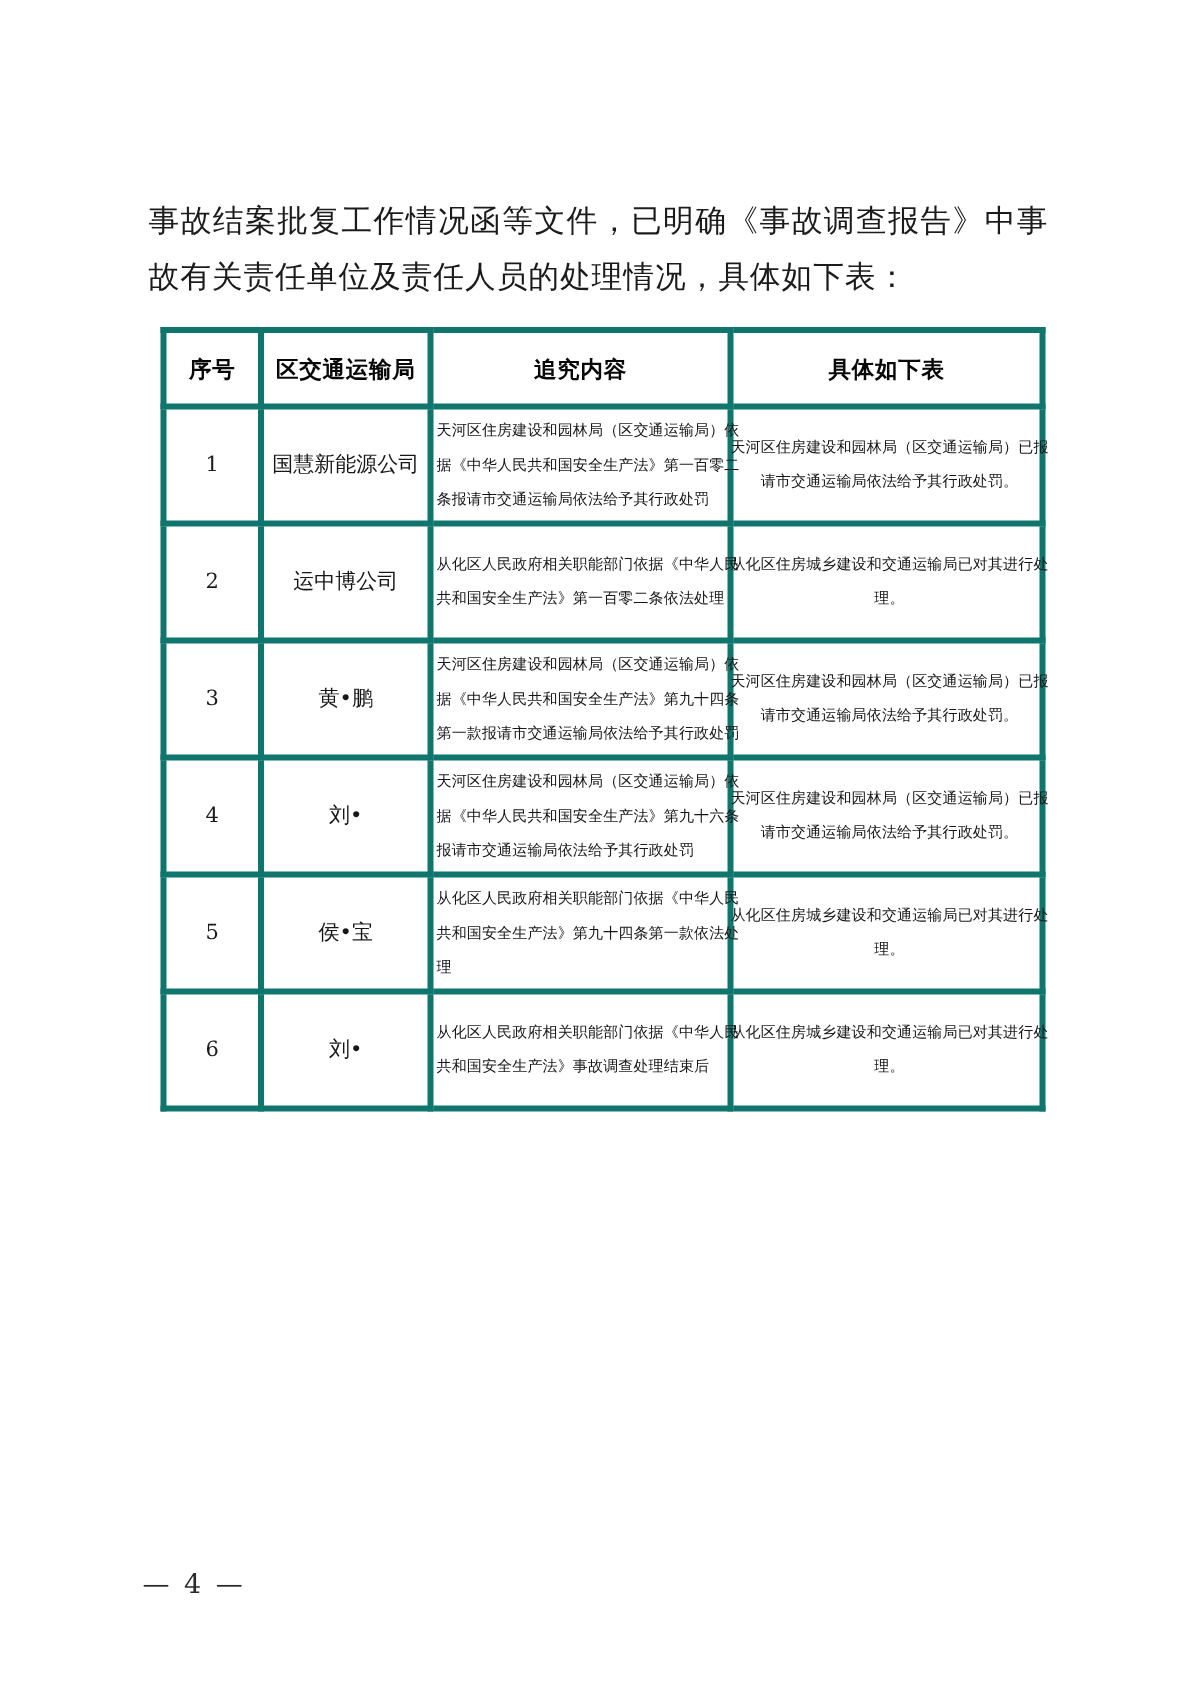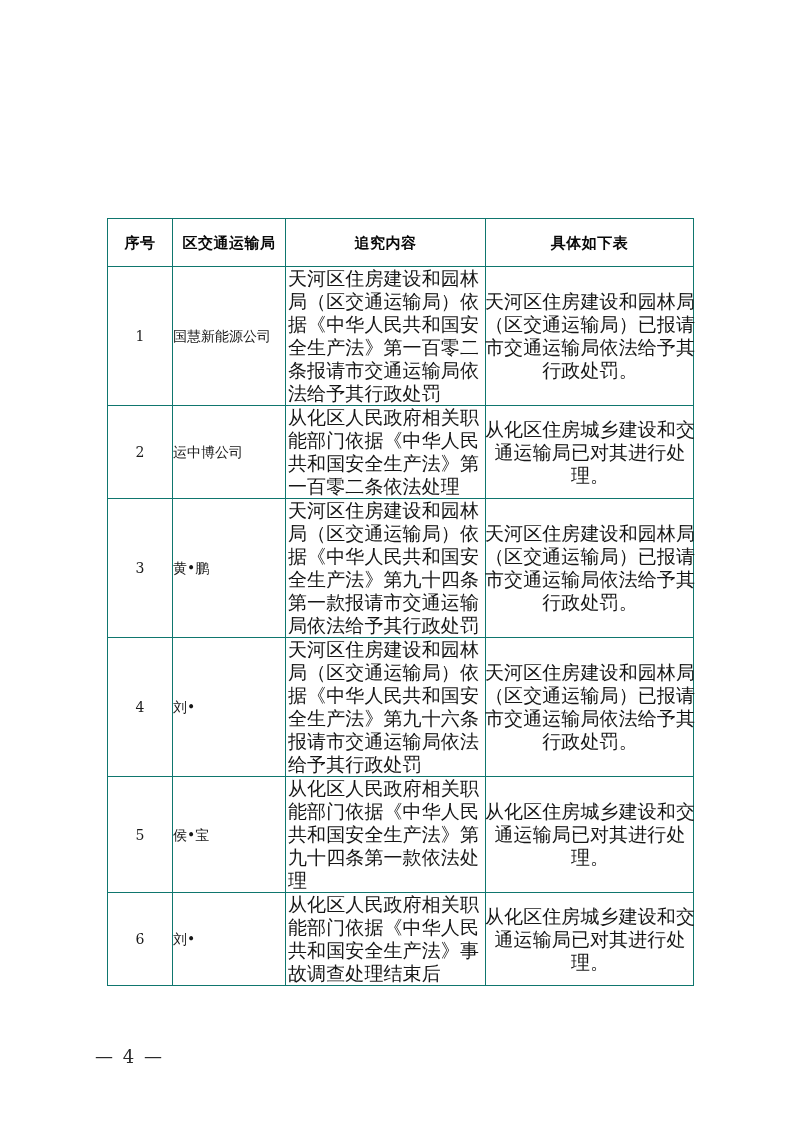--- a/index.html
+++ b/index.html
@@ -81,21 +81,21 @@
     top: 218px;
     width: 586px;
   }
   table.penalty-table {
     border-collapse: collapse;
     width: 586px;
     table-layout: fixed;
   }
   table.penalty-table th,
   table.penalty-table td {
-    border: 1px solid #0f766e;
+    border: 4px solid #0f766e;
     padding: 0;
     vertical-align: middle;
     font-family: "DejaVu Serif", "Liberation Serif", serif;
   }
 
   
   col.c-index { width: 65px; }
   col.c-unit  { width: 113px; }
   col.c-content { width: 200px; }
   col.c-impl  { width: 208px; }
@@ -110,29 +110,29 @@
     color: #080808;
   }
 
   td.idx {
     text-align: center;
     font-size: 14px;
     font-family: "DejaVu Serif", "Liberation Serif", serif;
     color: #1a1a1a;
   }
   td.unit {
-    text-align: left;
+    text-align: center;
     font-size: 14px;
     line-height: 22px;
     padding: 0 3px;
     color: #161616;
   }
   
   td.content, td.impl {
-    font-size: 19px;
+    font-size: 10px;
     line-height: 23px;
     color: #161616;
     letter-spacing: 0.1px;
     overflow: visible;
     margin-left: 24px;
   }
   td.content .cell-text {
     display: block;
     width: 206px;
     margin-left: 2px;
@@ -155,20 +155,21 @@
     font-size: 18px;
     color: #2a2a2a;
     letter-spacing: 2px;
   }
 </style>
 </head>
 <body>
 
 <div class="page">
 
+  <p class="para" id="intro-para">事故结案批复工作情况函等文件，已明确《事故调查报告》中事故有关责任单位及责任人员的处理情况，具体如下表：</p>
 
 
   <div class="table-wrap">
     <table class="penalty-table">
       <colgroup>
         <col class="c-index">
         <col class="c-unit">
         <col class="c-content">
         <col class="c-impl">
       </colgroup>

